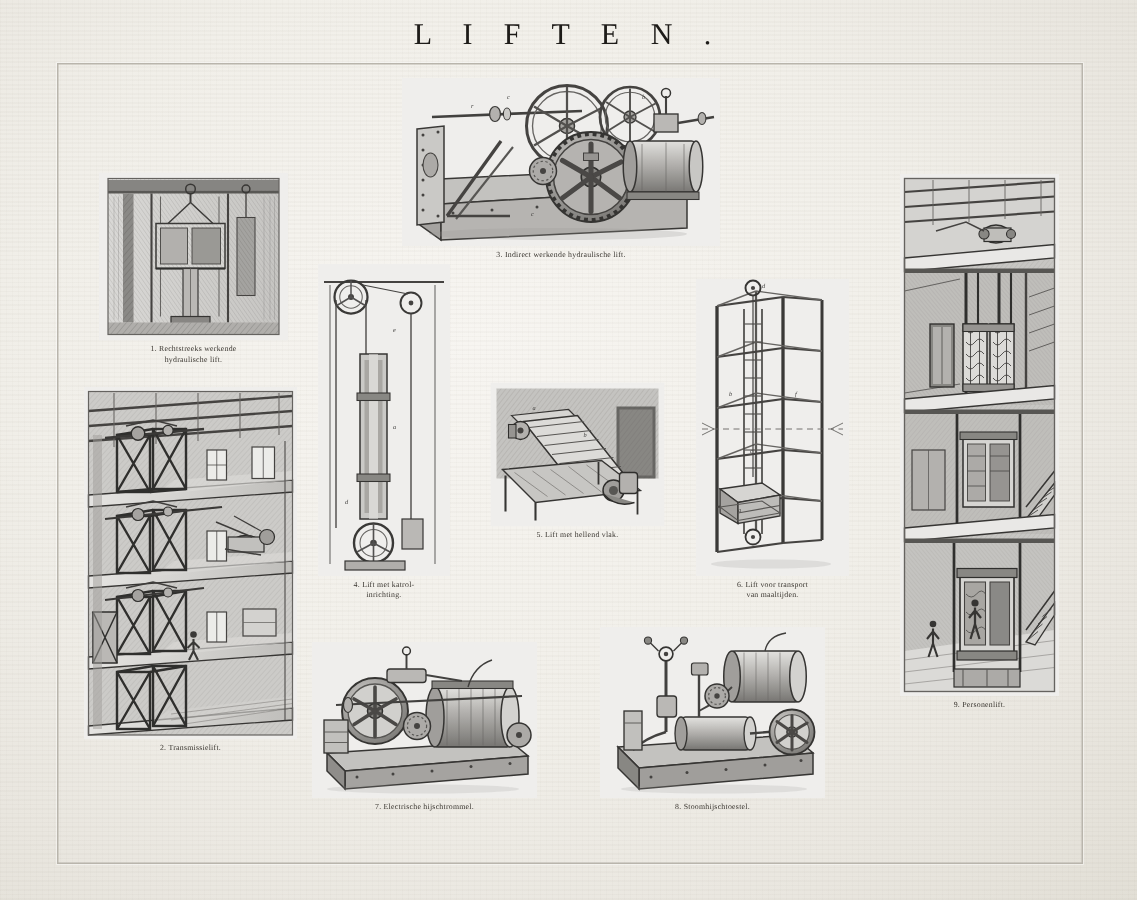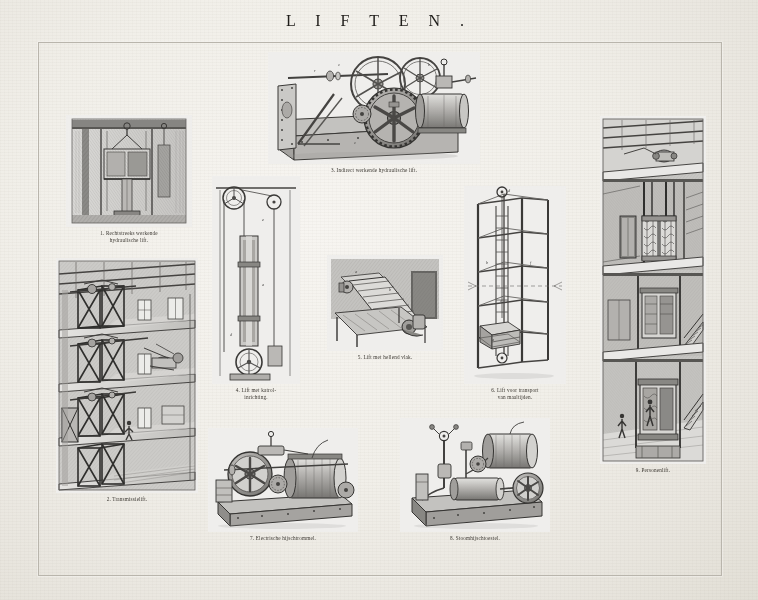--- a/index.html
+++ b/index.html
@@ -20,21 +20,21 @@
     background:
       repeating-linear-gradient(0deg, rgba(120,110,95,.035) 0 1px, rgba(0,0,0,0) 1px 3px),
       repeating-linear-gradient(90deg, rgba(120,110,95,.025) 0 1px, rgba(0,0,0,0) 1px 4px);
     pointer-events:none;
   }
   .plate{position:absolute;inset:0;}
 
   .title{
     position:absolute;left:0;right:0;top:12px;
     text-align:center;
-    font-size:16px;letter-spacing:8px;
+    font-size:20px;letter-spacing:8px;
     color:#1d1b18;
     font-family:"Liberation Serif",serif;
   }
   .frame{
     position:absolute;left:38px;top:42px;
     width:682px;height:532px;
     border:1px solid #b9b5ac;
     box-shadow:0 0 0 0.5px rgba(255,255,255,.6);
   }
 

